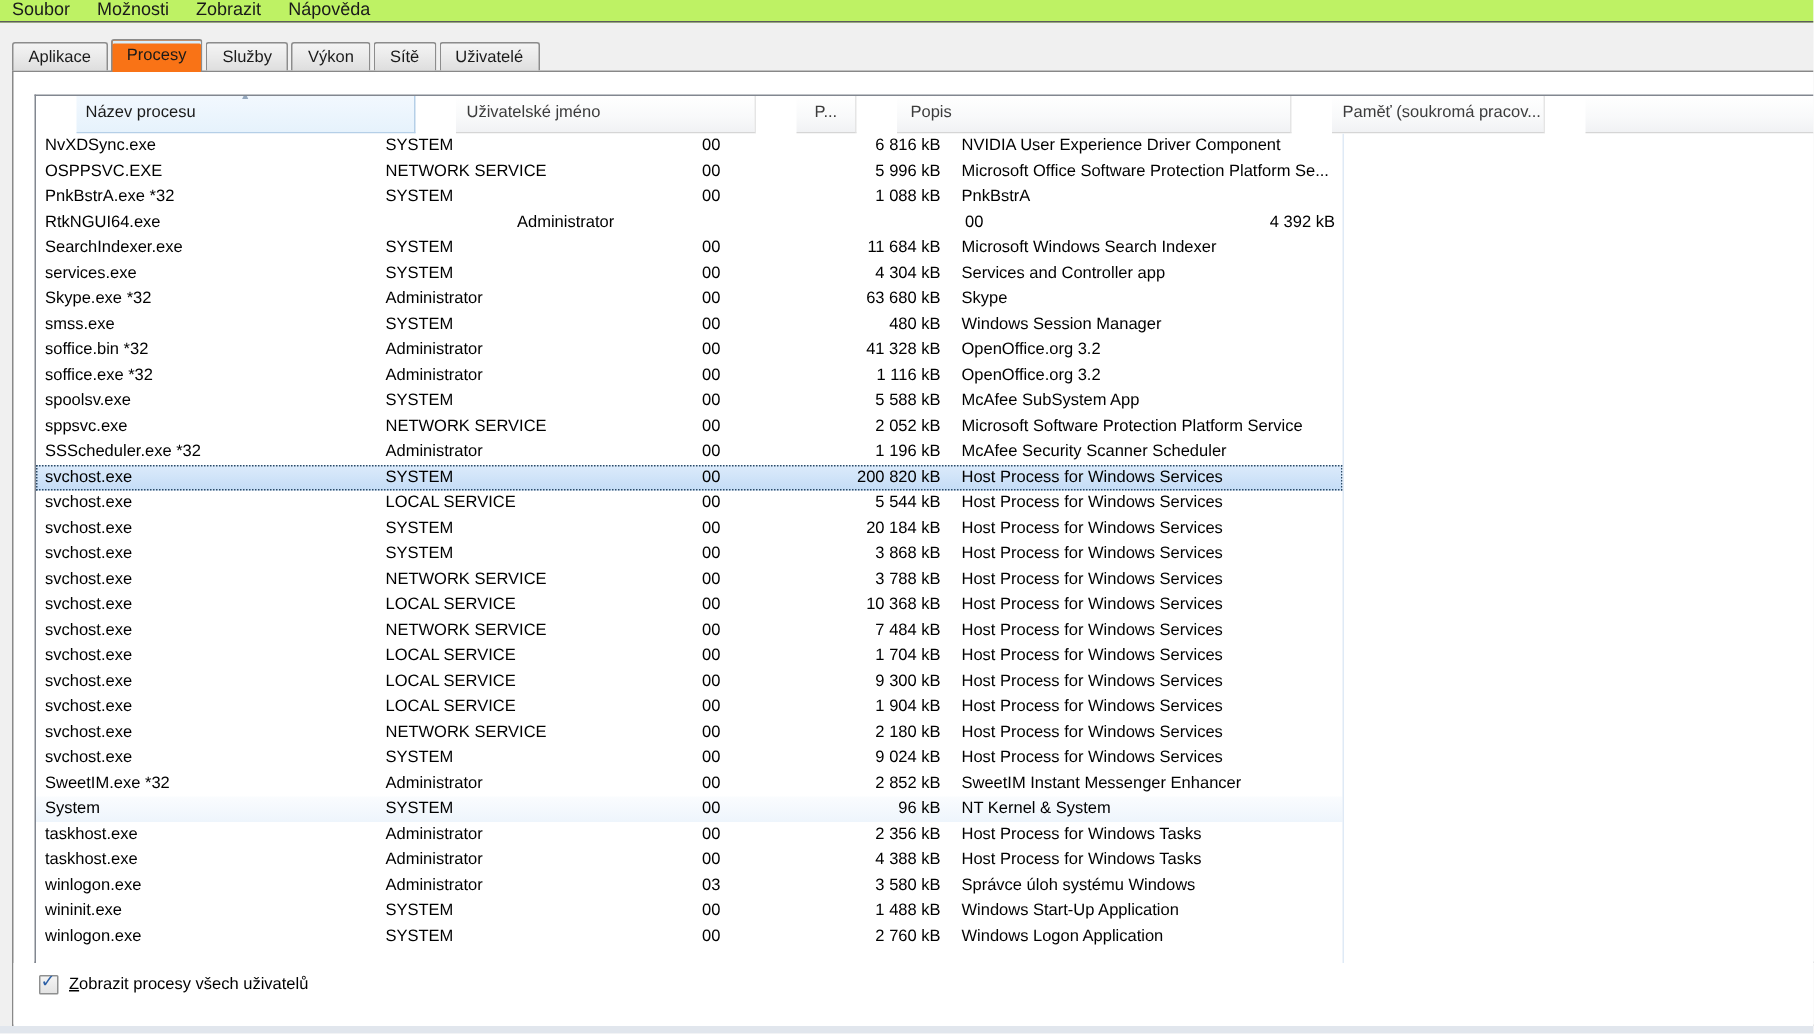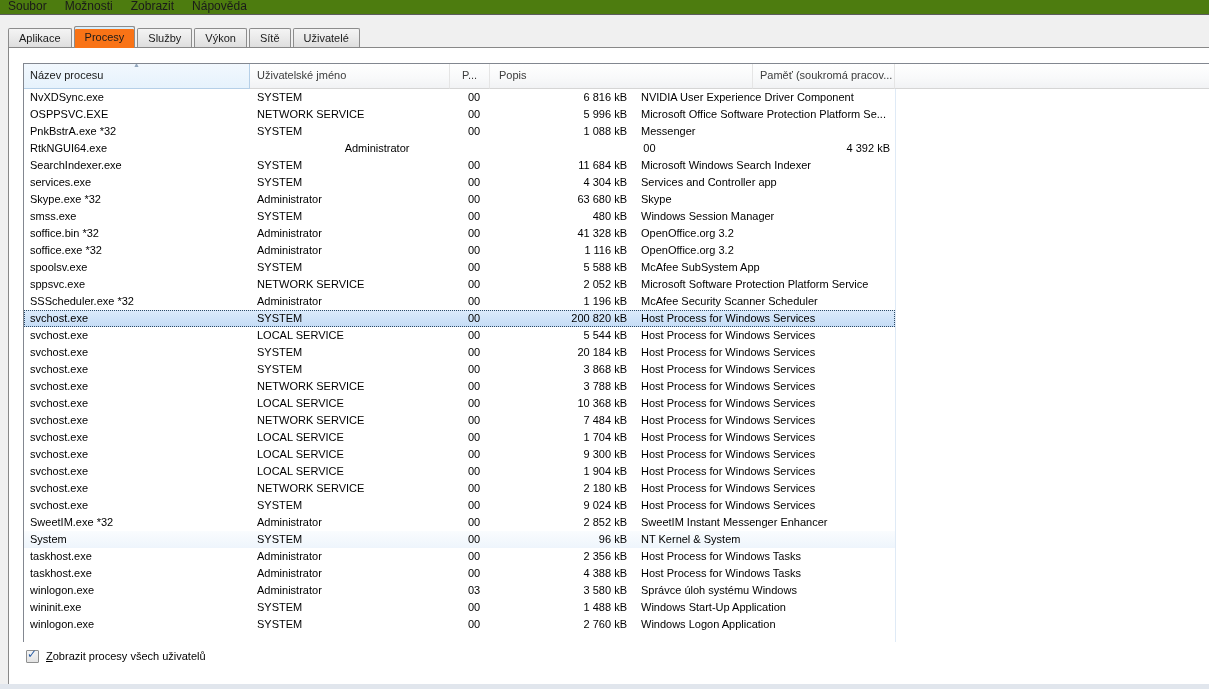--- a/index.html
+++ b/index.html
@@ -5,21 +5,21 @@
   * { margin:0; padding:0; box-sizing:border-box; }
   html,body { width:1209px; height:689px; overflow:hidden; }
   body {
     font-family:"Liberation Sans","DejaVu Sans",sans-serif;
     font-size:11px; background:#f0f0f0; position:relative; color:#000;
   }
 
   
   .menubar {
     position:absolute; left:0; top:0; width:100%; height:15px;
-    background:#4d7c0f; border-bottom:1px solid #5c5c5c; overflow:hidden;
+    background:#bef264; border-bottom:1px solid #5c5c5c; overflow:hidden;
   }
   .menu-item {
     display:inline-block; padding:0 9px; font-size:12px; line-height:17px;
     position:relative; top:-2px; color:#1a1a1a; cursor:default;
   }
   .menu-item:first-child { padding-left:8px; }
 
   
   .tabstrip {
     position:absolute; left:8px; top:25px; right:0; height:22px;
@@ -50,20 +50,21 @@
     position:absolute; left:14px; top:15px; right:0; height:579px;
     border:1px solid #828790; border-right:none; background:#fff;
   }
   .lv-header { display:flex; height:25px; position:relative; }
   .hcell {
     height:25px; line-height:23px;
     background:linear-gradient(#ffffff,#f8f9fa 60%,#f1f2f4);
     border-bottom:1px solid #d5d5d5; border-right:1px solid #e5e5e5;
     color:#3c3c3c; position:relative; overflow:hidden; white-space:nowrap;
     cursor:default;
+    margin-left:27px;
   }
   .hcell.sorted {
     background:linear-gradient(#f2f8fe,#e6f2fc);
     border-right:1px solid #b5cfe7; border-bottom:1px solid #b5cfe7;
     color:#1a1a1a;
   }
   .sort-arrow {
     position:absolute; top:-3px; left:50%; transform:translateX(-50%);
     font-size:7px; color:#93a7bd; line-height:8px;
   }
@@ -150,21 +151,21 @@
           <div class="cell c1">NETWORK SERVICE</div>
           <div class="cell c2">00</div>
           <div class="cell c3">5 996 kB</div>
           <div class="cell c4">Microsoft Office Software Protection Platform Se...</div>
         </div>
         <div class="lv-row">
           <div class="cell c0">PnkBstrA.exe *32</div>
           <div class="cell c1">SYSTEM</div>
           <div class="cell c2">00</div>
           <div class="cell c3">1 088 kB</div>
-          <div class="cell c4">Messenger</div>
+          <div class="cell c4">PnkBstrA</div>
         </div>
         <div class="lv-row">
           <div class="cell c0">RtkNGUI64.exe</div>
           <div class="cell c1">Administrator</div>
           <div class="cell c2">00</div>
           <div class="cell c3">4 392 kB</div>
         </div>
         <div class="lv-row">
           <div class="cell c0">SearchIndexer.exe</div>
           <div class="cell c1">SYSTEM</div>

